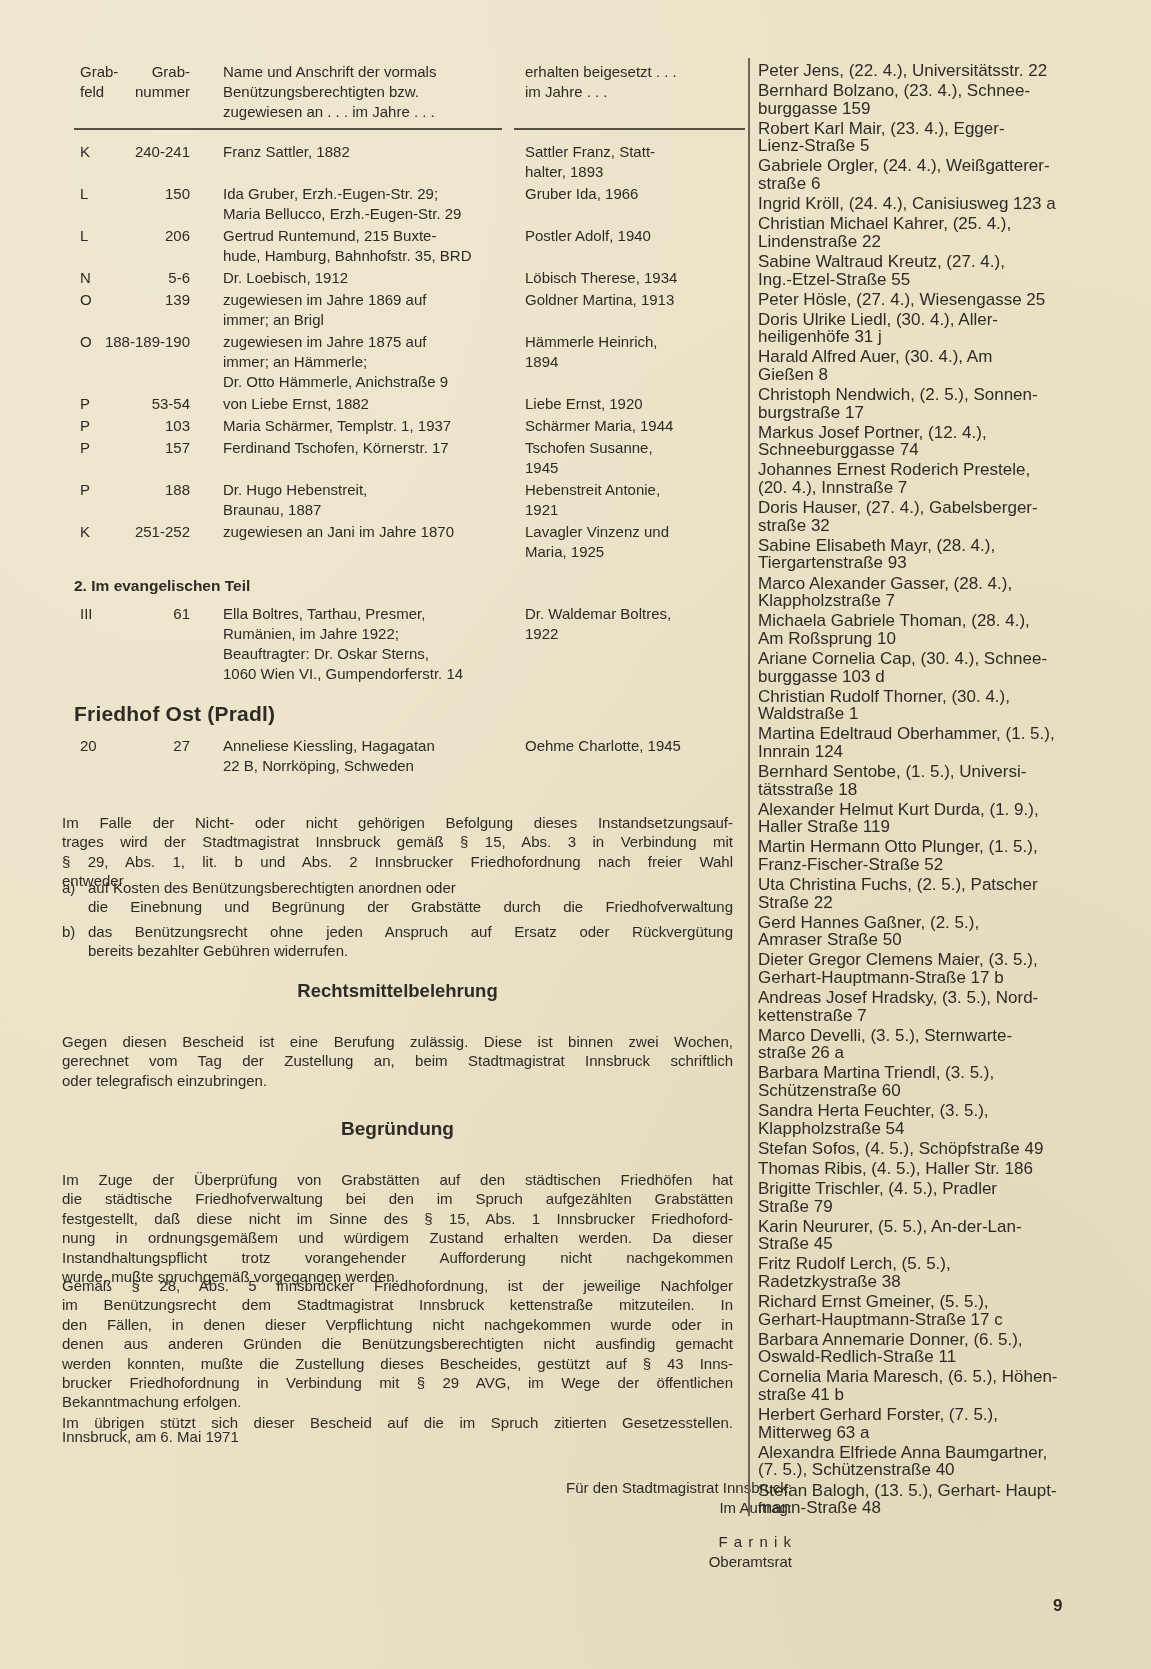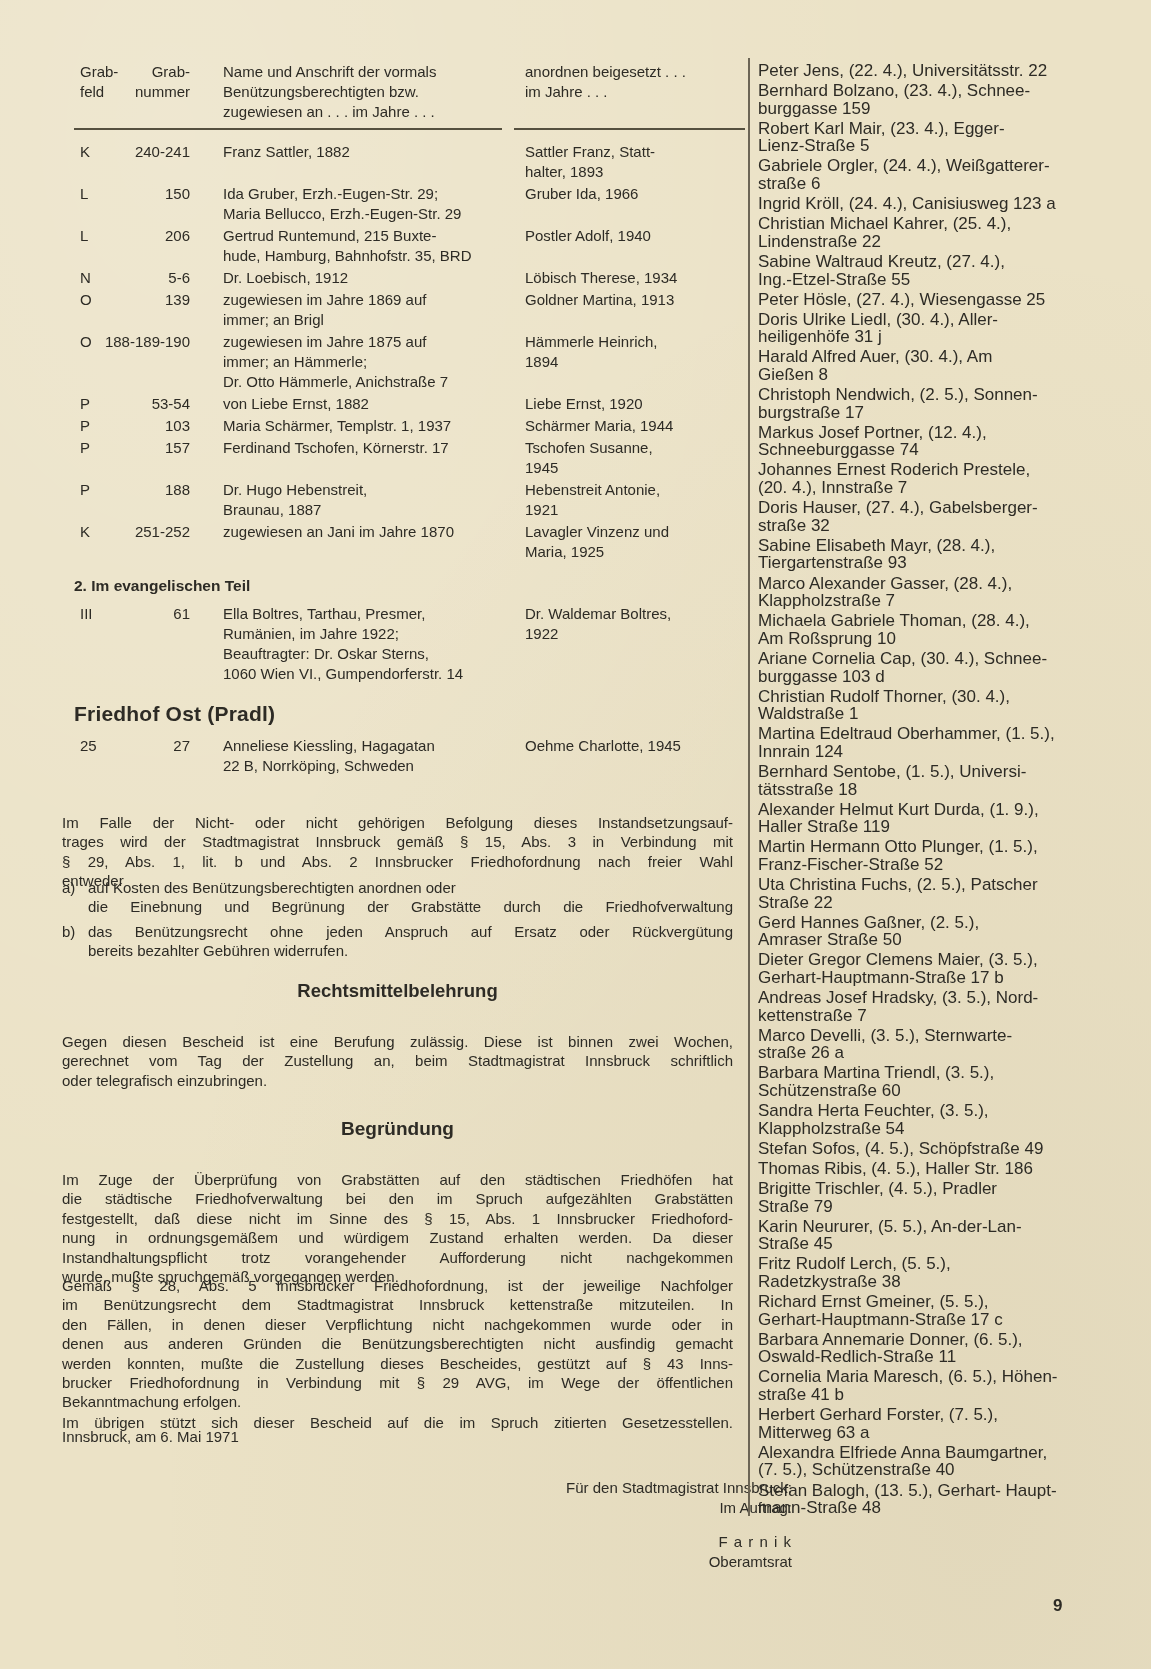--- a/index.html
+++ b/index.html
@@ -78,21 +78,21 @@
       <div class="cn">
           <div class="line">Grab-</div>
           <div class="line">nummer</div>
         </div>
       <div class="cname">
           <div class="line">Name und Anschrift der vormals</div>
           <div class="line">Benützungsberechtigten bzw.</div>
           <div class="line">zugewiesen an . . . im Jahre . . .</div>
         </div>
       <div class="cburied">
-          <div class="line">anordnen beigesetzt . . .</div>
+          <div class="line">erhalten beigesetzt . . .</div>
           <div class="line">im Jahre . . .</div>
         </div>
     </div>
     <div class="rule">
       <span class="seg seg1"></span>
       <span class="seg seg2"></span>
     </div>
     <div id="sections">
         <div class="tgrid trow">
           <div class="cf">K</div>
@@ -147,21 +147,21 @@
           <div class="cburied">
             <div class="line">Goldner Martina, 1913</div>
           </div>
         </div>
         <div class="tgrid trow">
           <div class="cf">O</div>
           <div class="cn">188-189-190</div>
           <div class="cname">
             <div class="line">zugewiesen im Jahre 1875 auf</div>
             <div class="line">immer; an Hämmerle;</div>
-            <div class="line">Dr. Otto Hämmerle, Anichstraße 7</div>
+            <div class="line">Dr. Otto Hämmerle, Anichstraße 9</div>
           </div>
           <div class="cburied">
             <div class="line">Hämmerle Heinrich,</div>
             <div class="line">1894</div>
           </div>
         </div>
         <div class="tgrid trow">
           <div class="cf">P</div>
           <div class="cn">53-54</div>
           <div class="cname">
@@ -225,21 +225,21 @@
             <div class="line">Beauftragter: Dr. Oskar Sterns,</div>
             <div class="line">1060 Wien VI., Gumpendorferstr. 14</div>
           </div>
           <div class="cburied">
             <div class="line">Dr. Waldemar Boltres,</div>
             <div class="line">1922</div>
           </div>
         </div>
         <div class="sec-h large">Friedhof Ost (Pradl)</div>
         <div class="tgrid trow">
-          <div class="cf">25</div>
+          <div class="cf">20</div>
           <div class="cn">27</div>
           <div class="cname">
             <div class="line">Anneliese Kiessling, Hagagatan</div>
             <div class="line">22 B, Norrköping, Schweden</div>
           </div>
           <div class="cburied">
             <div class="line">Oehme Charlotte, 1945</div>
           </div>
         </div>
       </div>

